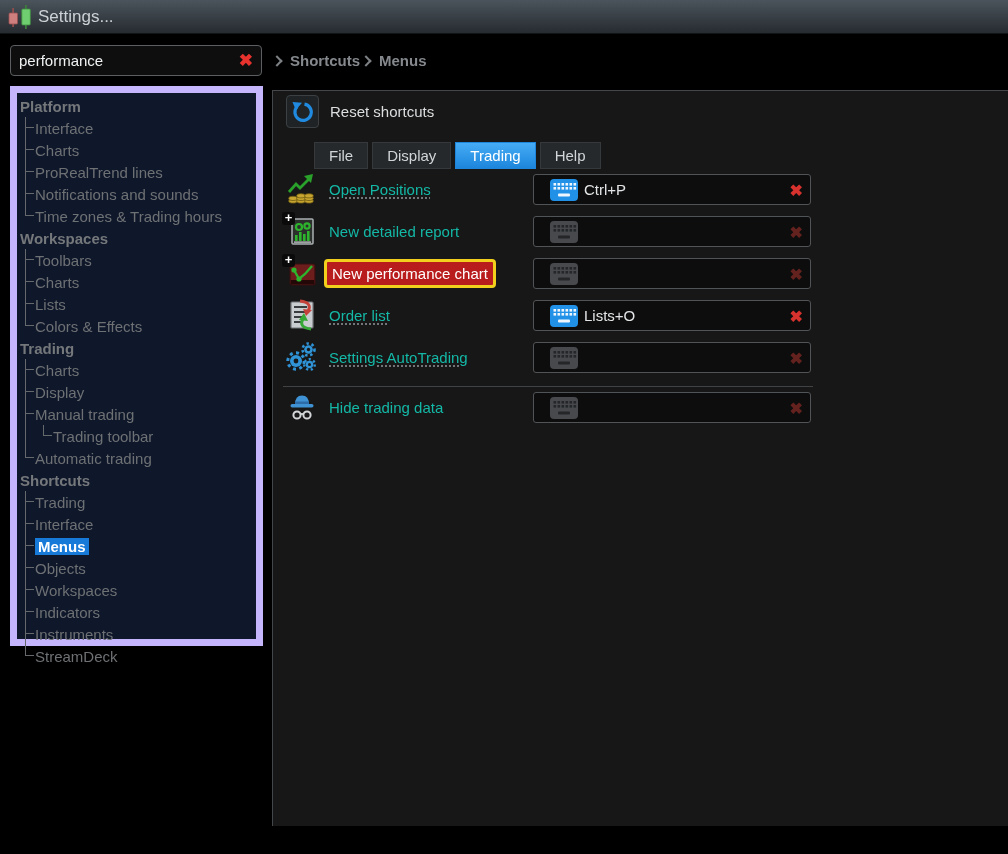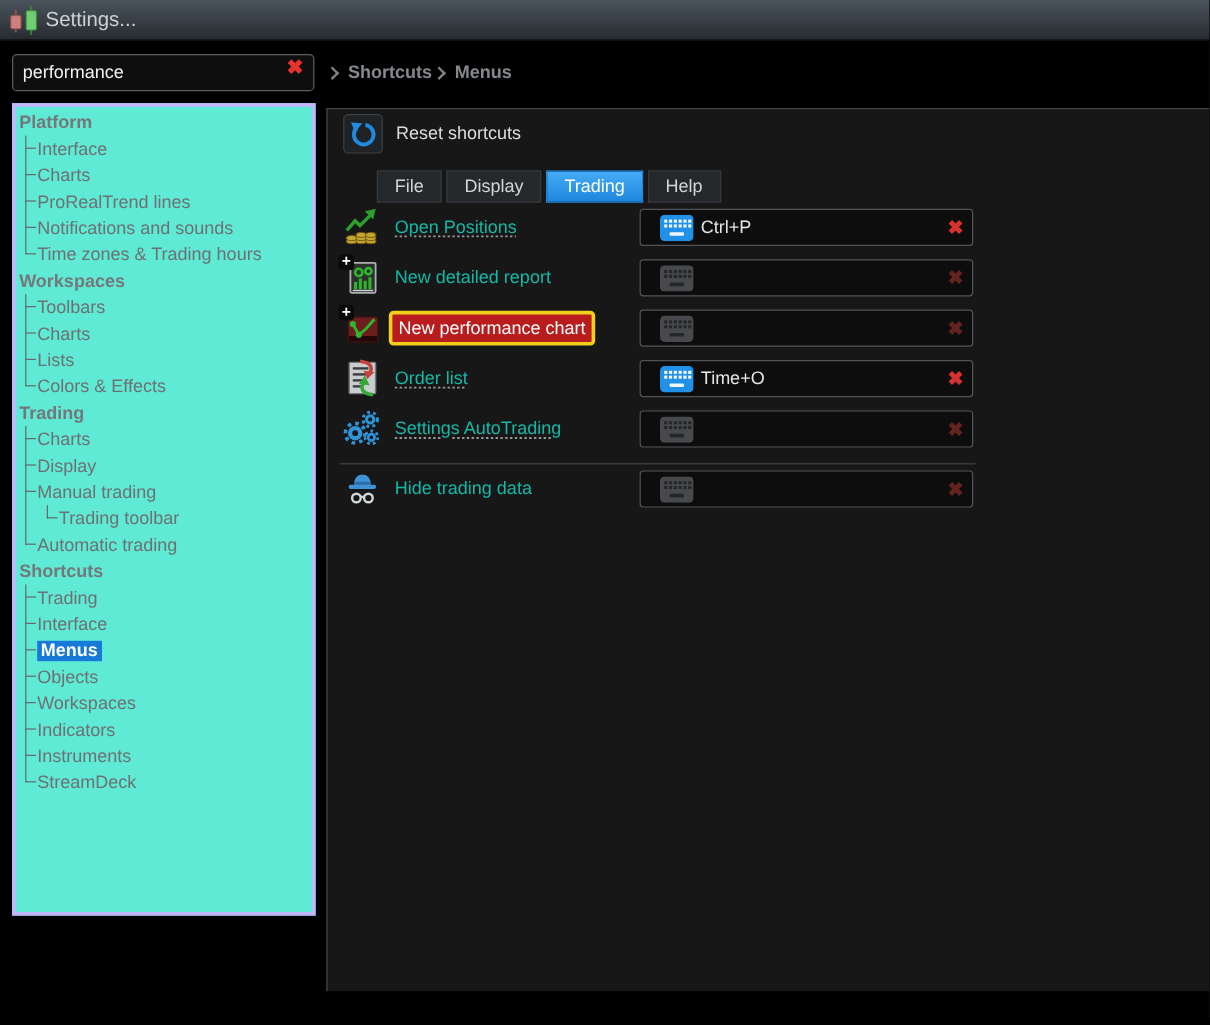--- a/index.html
+++ b/index.html
@@ -17,21 +17,21 @@
     border-bottom:1px solid #111416;
     display:flex; align-items:center;
   }
   .titlebar .app-icon { margin-left:7px; width:26px; height:26px; flex:none; }
   .titlebar .title { margin-left:5px; font-size:17px; color:#ccd1d5; }
 
   
   .search {
     position:absolute; left:10px; top:45px; width:252px; height:31px;
     background:#0e0e0e; border:1px solid #5c5f62; border-radius:4px;
-    display:flex; align-items:flex-start;
+    display:flex; align-items:center;
   }
   .search input {
     flex:1; height:100%; background:transparent; border:none; outline:none;
     color:#f0f2f3; font-size:15px; padding:0 8px;
     font-family:"Liberation Sans", sans-serif;
   }
   .search .clear-x {
     color:#e8322e; font-size:17px; font-weight:bold; padding:0 8px; cursor:pointer;
   }
 
@@ -40,22 +40,22 @@
     position:absolute; left:271px; top:45px; height:31px;
     display:flex; align-items:center; color:#85898d; font-weight:bold; font-size:15px;
   }
   .chev {
     width:8px; height:8px; border-top:2px solid #7e8285; border-right:2px solid #7e8285;
     transform:rotate(45deg); margin:0 9px 0 2px; flex:none;
   }
 
   
   .sidebar {
-    position:absolute; left:10px; top:86px; width:253px; height:677px;
-    background:#5eead4; border:3px solid #c4b5fd; padding-top:2px;
+    position:absolute; left:10px; top:86px; width:253px; height:560px;
+    background:#0f172a; border:7px solid #c4b5fd; padding-top:2px;
   }
   .t-item { height:22px; display:flex; align-items:center; font-size:15px; color:#6e7174; white-space:nowrap; }
   .t-head .lbl { font-weight:bold; color:#75787b; padding-left:3px; }
   .conn { width:18px; align-self:stretch; position:relative; flex:none; }
   .conn::before { content:""; position:absolute; left:8px; top:0; bottom:0; width:1px; background:#66696c; }
   .conn::after  { content:""; position:absolute; left:8px; top:10px; width:9px; height:1px; background:#66696c; }
   .conn.last::before { bottom:11px; }
   .conn.line::after { display:none; }
   .lbl.sel { background:#1779d8; color:#fff; font-weight:bold; padding:0 3px; }
 
@@ -408,21 +408,21 @@
             <rect x="23.5" y="4" width="2.6" height="2.6"></rect>
           <rect x="3.5" y="8" width="2.6" height="2.6"></rect>
             <rect x="7.5" y="8" width="2.6" height="2.6"></rect>
             <rect x="11.5" y="8" width="2.6" height="2.6"></rect>
             <rect x="15.5" y="8" width="2.6" height="2.6"></rect>
             <rect x="19.5" y="8" width="2.6" height="2.6"></rect>
             <rect x="23.5" y="8" width="2.6" height="2.6"></rect>
           <rect x="8" y="14.5" width="12" height="3" rx="1"></rect>
         </g>
       </svg>
-      <span class="skey-text">Time+O</span>
+      <span class="skey-text">Lists+O</span>
       <span class="x-btn on">✖</span>
     </span>
   </div>
 
   <div class="srow r4">
     <span class="icon-wrap">
       <svg width="32" height="32" viewBox="0 0 32 32">
         <circle cx="10" cy="20" r="8.2" fill="none" stroke="#2f93d6" stroke-width="3" stroke-dasharray="3 3.4"></circle>
         <circle cx="10" cy="20" r="6" fill="#2f93d6"></circle>
         <circle cx="10" cy="20" r="2.4" fill="#171717"></circle>

